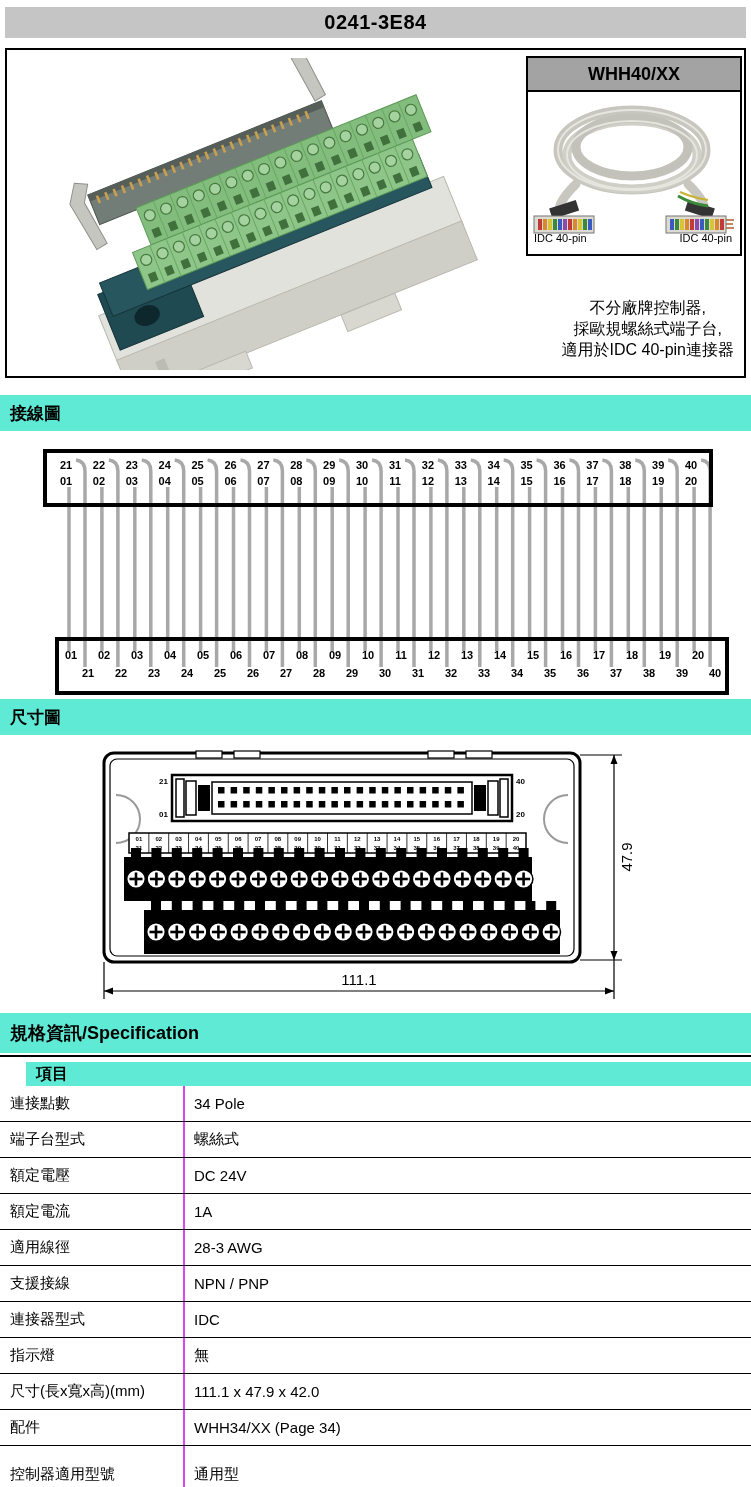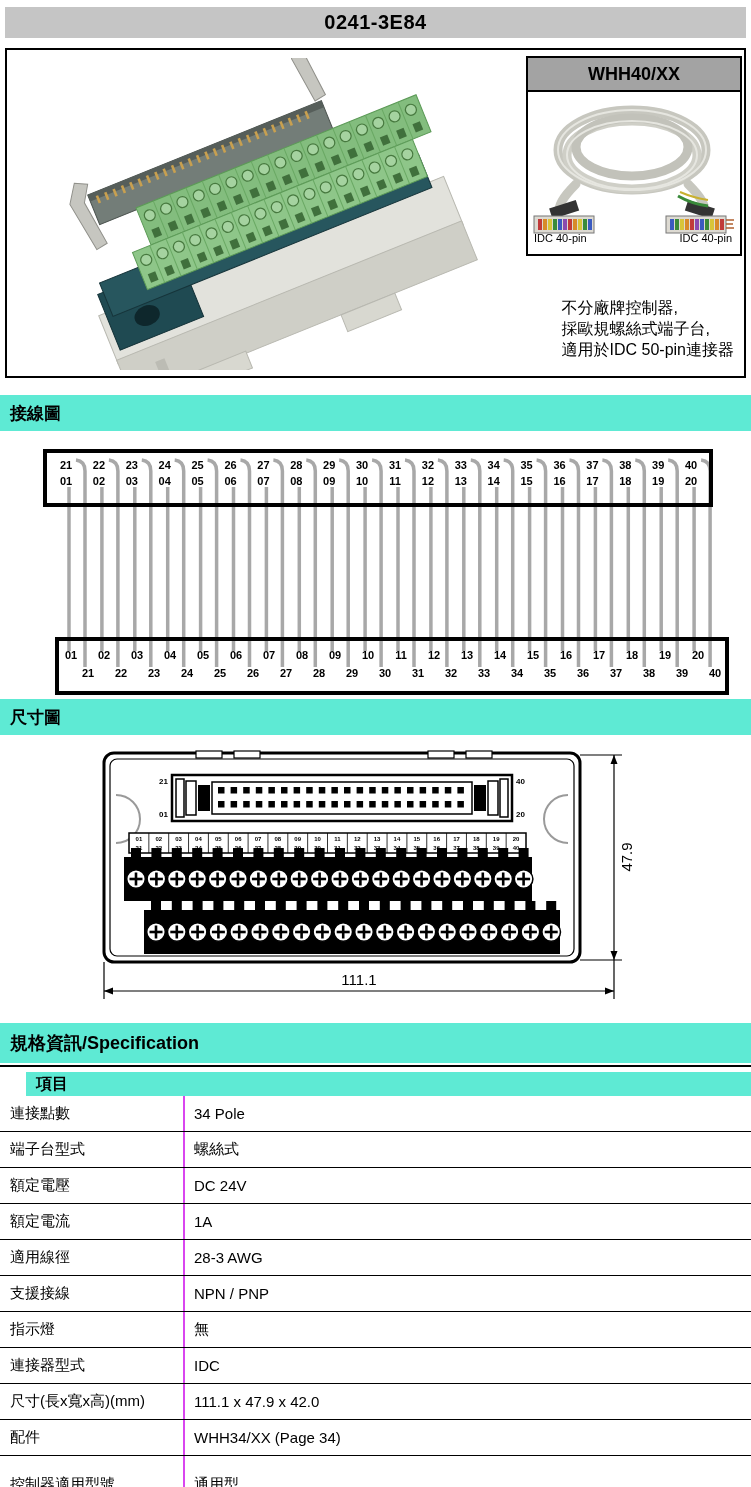--- a/index.html
+++ b/index.html
@@ -12,27 +12,27 @@
   
   .product-box{position:relative;margin:10px 5px 0 5px;height:326px;border:2px solid #000;background:#fff;}
   .product-photo{position:absolute;left:35px;top:8px;}
   .inset{position:absolute;top:6px;right:2px;width:212px;height:196px;border:2px solid #000;background:#fff;}
   .inset-header{height:32px;background:#a3a3a3;border-bottom:2px solid #000;
                 display:flex;align-items:center;justify-content:center;font-size:18px;font-weight:bold;}
   .inset-body{position:relative;height:160px;}
   .inset-label{position:absolute;bottom:8px;font-size:11px;}
   .inset-label.left{left:6px;}
   .inset-label.right{right:8px;}
-  .product-note{position:absolute;right:10px;bottom:16px;text-align:left;font-size:16px;line-height:21px;}
+  .product-note{position:absolute;right:10px;bottom:16px;text-align:center;font-size:16px;line-height:21px;}
   
   .section-bar{height:36px;background:#5eead4;display:flex;align-items:center;
                padding-left:10px;font-size:17px;font-weight:bold;}
   .bar-wiring{margin-top:17px;}
   .bar-dim{margin-top:0;}
-  .bar-spec{margin-top:10px;height:40px;font-size:18px;}
+  .bar-spec{margin-top:0;height:40px;font-size:18px;}
   .spec-rule{height:2px;background:#000;margin-top:2px;}
   .bar-items{margin-top:5px;height:24px;font-size:16px;margin-left:26px;}
   
   .wiring-wrap{margin-top:12px;}
   .dim-wrap{margin-top:6px;text-align:center;}
   
   .spec-table{border-bottom:2px solid #000;}
   .spec-row{display:flex;height:35px;border-bottom:1px solid #000;}
   .spec-row:last-child{height:56px;border-bottom:none;}
   .spec-label{width:185px;box-sizing:border-box;padding-left:10px;border-right:2px solid #d946ef;
@@ -256,21 +256,21 @@
           </g>
         </svg>
         <span class="inset-label left">IDC 40-pin</span>
         <span class="inset-label right">IDC 40-pin</span>
       </div>
     </div>
 
     <div class="product-note">
       <div>不分廠牌控制器,</div>
       <div>採歐規螺絲式端子台,</div>
-      <div>適用於IDC 50-pin連接器</div>
+      <div>適用於IDC 40-pin連接器</div>
     </div>
   </div>
 
   <div class="section-bar bar-wiring">接線圖</div>
 
   <div class="wiring-wrap">
     <svg id="wiring-svg" width="751" height="252" viewBox="0 0 751 252">
         <g stroke="#a8a8a8" stroke-width="3.5" fill="none">
           <path d="M 69 44 V 208"></path>
           <path d="M 76 17 q 9 1 9 11 V 224"></path>
@@ -735,28 +735,28 @@
       </div>
       <div class="spec-row">
         <div class="spec-label">適用線徑</div>
         <div class="spec-value">28-3 AWG</div>
       </div>
       <div class="spec-row">
         <div class="spec-label">支援接線</div>
         <div class="spec-value">NPN / PNP</div>
       </div>
       <div class="spec-row">
+        <div class="spec-label">連接器型式</div>
+        <div class="spec-value">IDC</div>
+      </div>
+      <div class="spec-row">
         <div class="spec-label">指示燈</div>
         <div class="spec-value">無</div>
       </div>
       <div class="spec-row">
-        <div class="spec-label">連接器型式</div>
-        <div class="spec-value">IDC</div>
-      </div>
-      <div class="spec-row">
         <div class="spec-label">尺寸(長x寬x高)(mm)</div>
         <div class="spec-value">111.1 x 47.9 x 42.0</div>
       </div>
       <div class="spec-row">
         <div class="spec-label">配件</div>
         <div class="spec-value">WHH34/XX (Page 34)</div>
       </div>
       <div class="spec-row">
         <div class="spec-label">控制器適用型號</div>
         <div class="spec-value">通用型</div>

